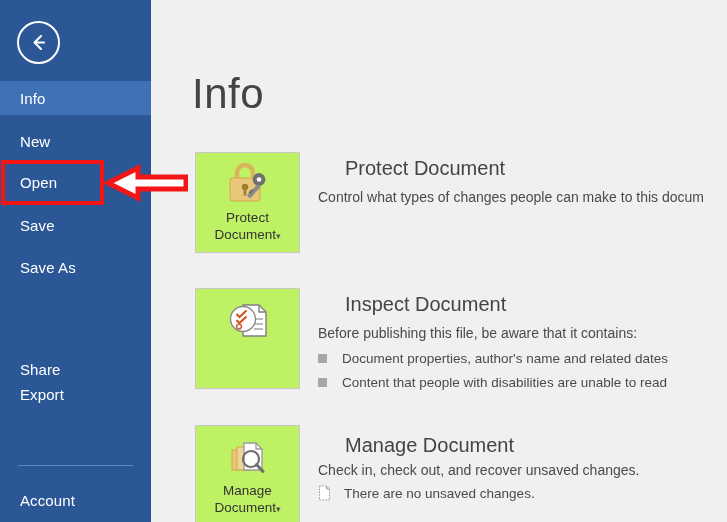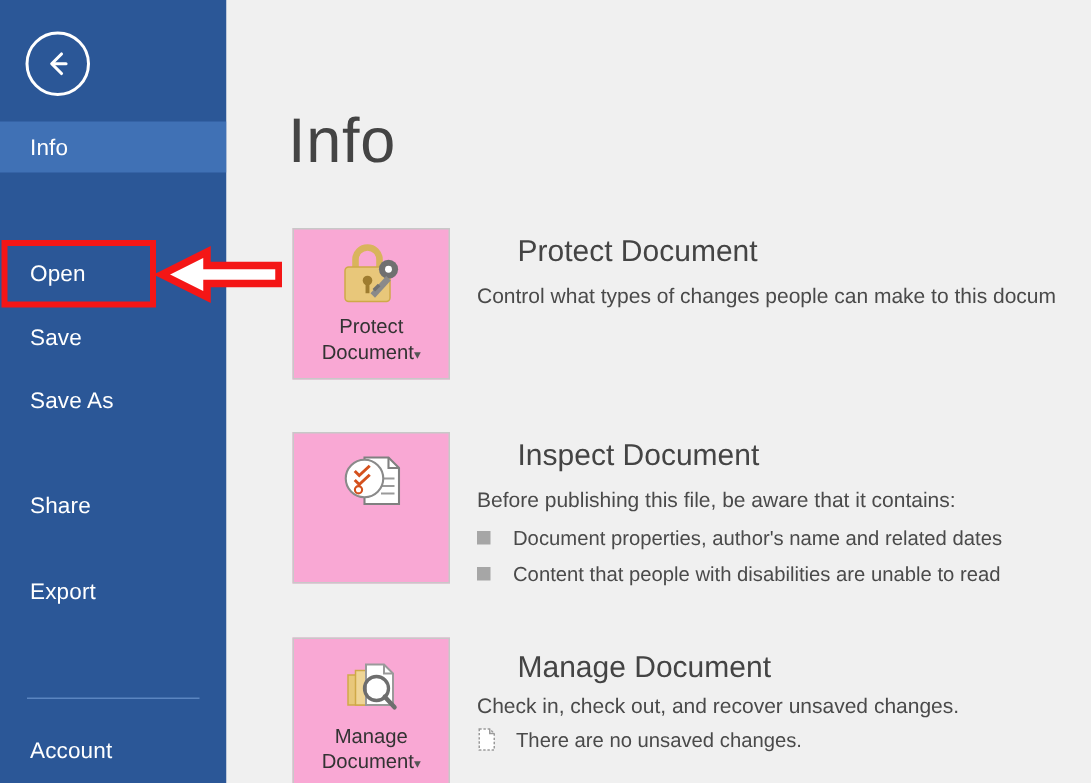--- a/index.html
+++ b/index.html
@@ -54,21 +54,21 @@
     font-size:42px;
     font-weight:300;
     color:#444444;
     letter-spacing:.5px;
   }
 
   .section { position:absolute; left:0; width:576px; }
   .card {
     position:absolute; left:44px;
     width:105px; height:101px;
-    background:#f9a8d4;
+    background:#bef264;
     border:1px solid #c8c8c8;
     display:flex; flex-direction:column;
     align-items:center; justify-content:flex-start;
     cursor:pointer;
   }
   .card-icon { height:52px; display:flex; align-items:center; justify-content:center; margin-top:4px; }
   .card-label {
     font-size:13.5px; color:#333333;
     text-align:center; line-height:17px;
     padding:0 4px;
@@ -125,30 +125,33 @@
         <svg width="23" height="23" viewBox="0 0 23 23">
           <path d="M14 5 L7.5 11.5 L14 18" fill="none" stroke="#ffffff" stroke-width="2.1" stroke-linecap="round" stroke-linejoin="round"></path>
           <line x1="8" y1="11.5" x2="17" y2="11.5" stroke="#ffffff" stroke-width="2.1" stroke-linecap="round"></line>
         </svg>
       </span>
     </div>
 
     <div class="nav-item active" style="top:81px">
         <span>Info</span>
       </div>
+    <div class="nav-item" style="top:124px">
+        <span>New</span>
+      </div>
     <div class="nav-item" style="top:165px">
         <span>Open</span>
       </div>
     <div class="nav-item" style="top:208px">
         <span>Save</span>
       </div>
     <div class="nav-item" style="top:250px">
         <span>Save As</span>
       </div>
-    <div class="nav-item" style="top:320px">
+    <div class="nav-item" style="top:352px">
         <span>Share</span>
       </div>
     <div class="nav-item" style="top:377px">
         <span>Export</span>
       </div>
 
     <div id="nav-divider"></div>
 
     <div class="nav-item" style="top:483px">
         <span>Account</span>

